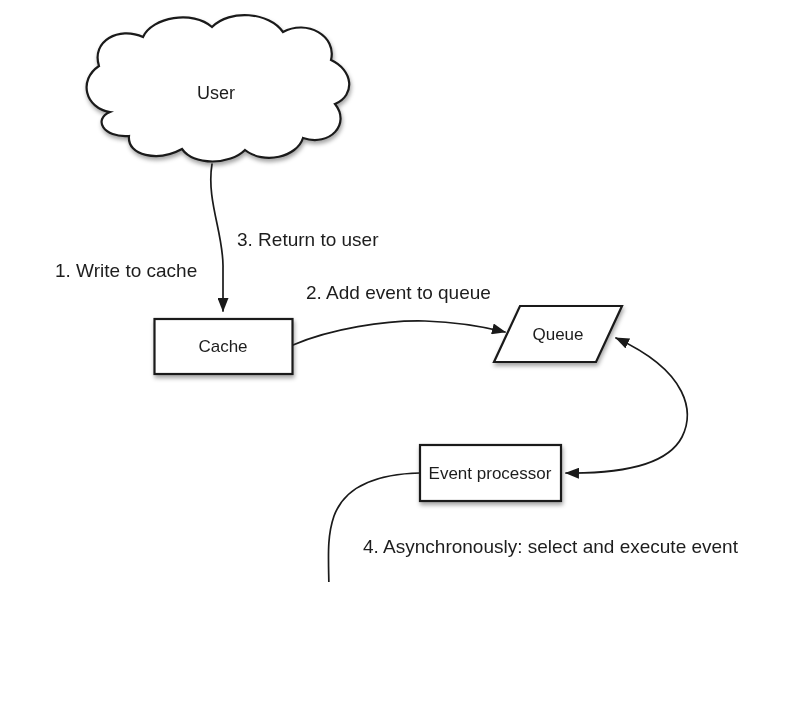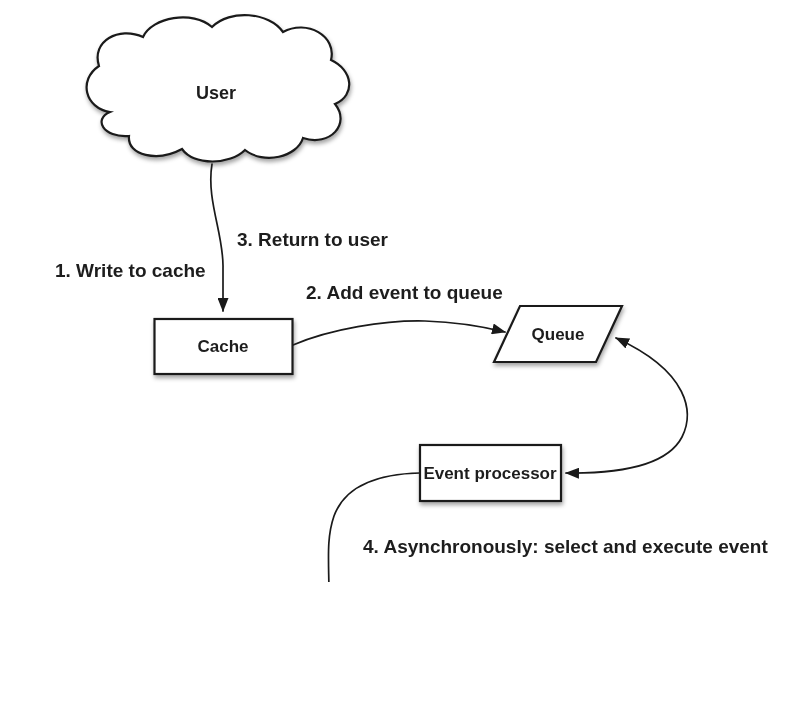--- a/index.html
+++ b/index.html
@@ -7,21 +7,20 @@
     padding: 0;
     background: #ffffff;
   }
   .canvas {
     position: relative;
     width: 786px;
     height: 582px;
     background: #ffffff;
     overflow: hidden;
     font-family: "Liberation Sans", sans-serif;
-    font-weight: bold;
   }
   svg { display: block; }
   .node-shape {
     fill: #ffffff;
     stroke: #1a1a1a;
     stroke-width: 2.2;
     filter: drop-shadow(1px 3px 2px rgba(50,50,50,0.45));
   }
   .cyl-part {
     fill: #ffffff;

